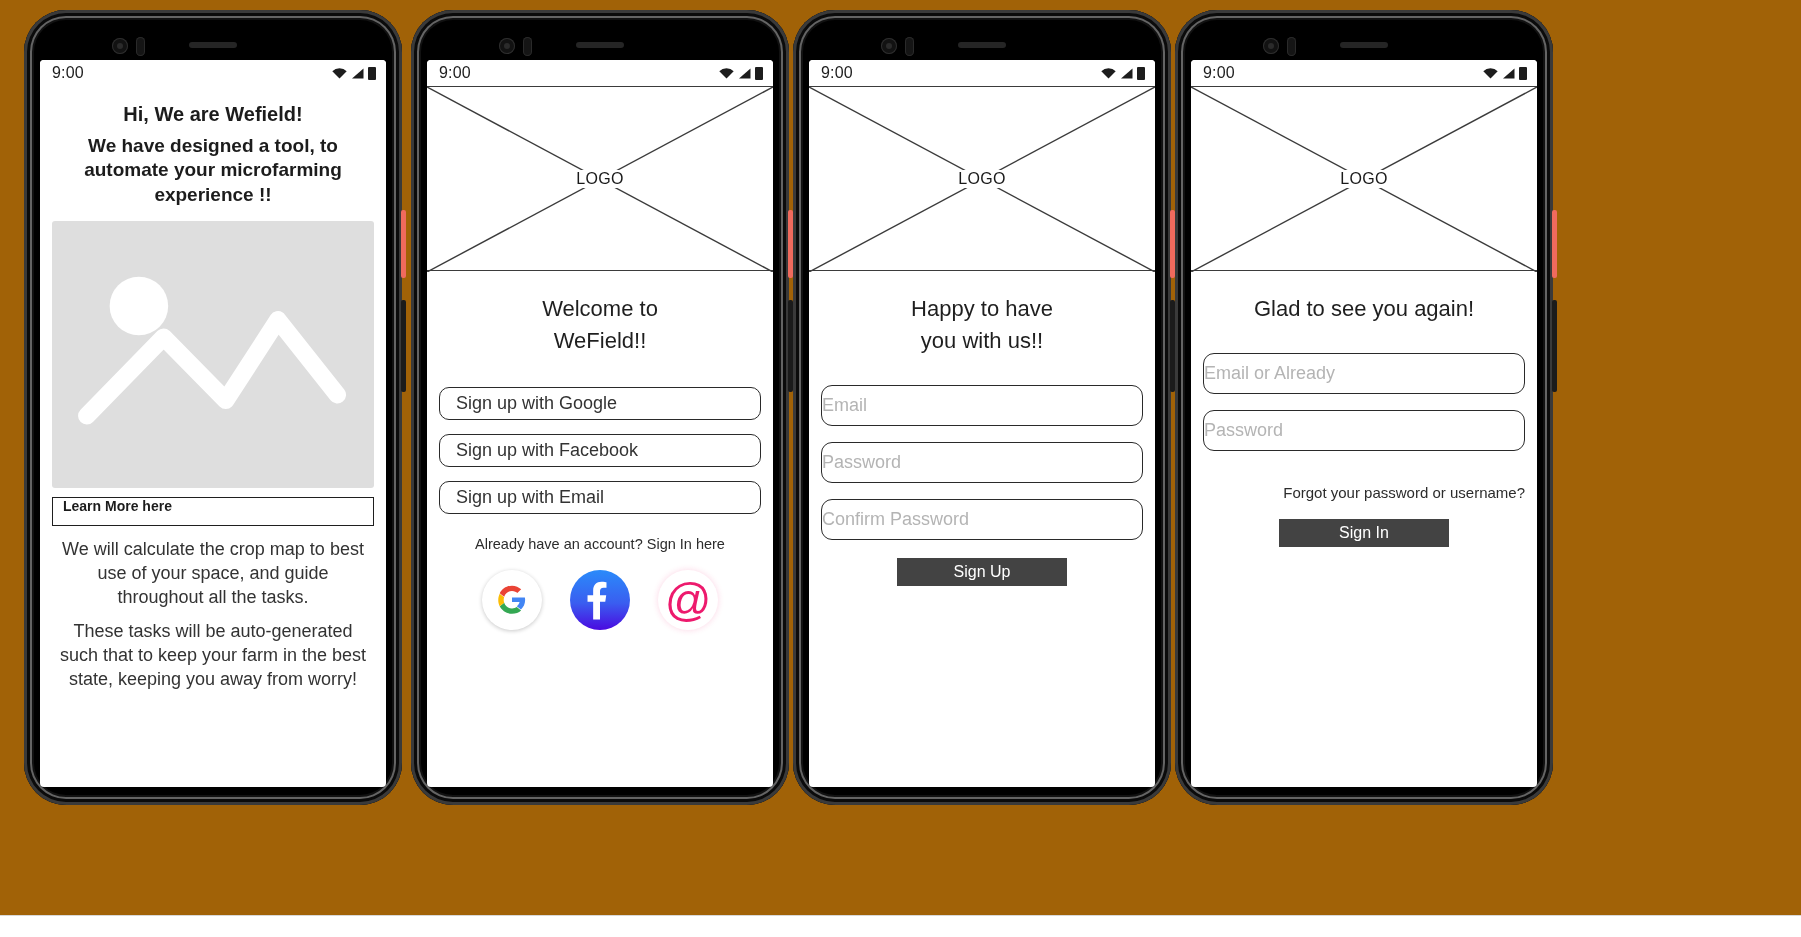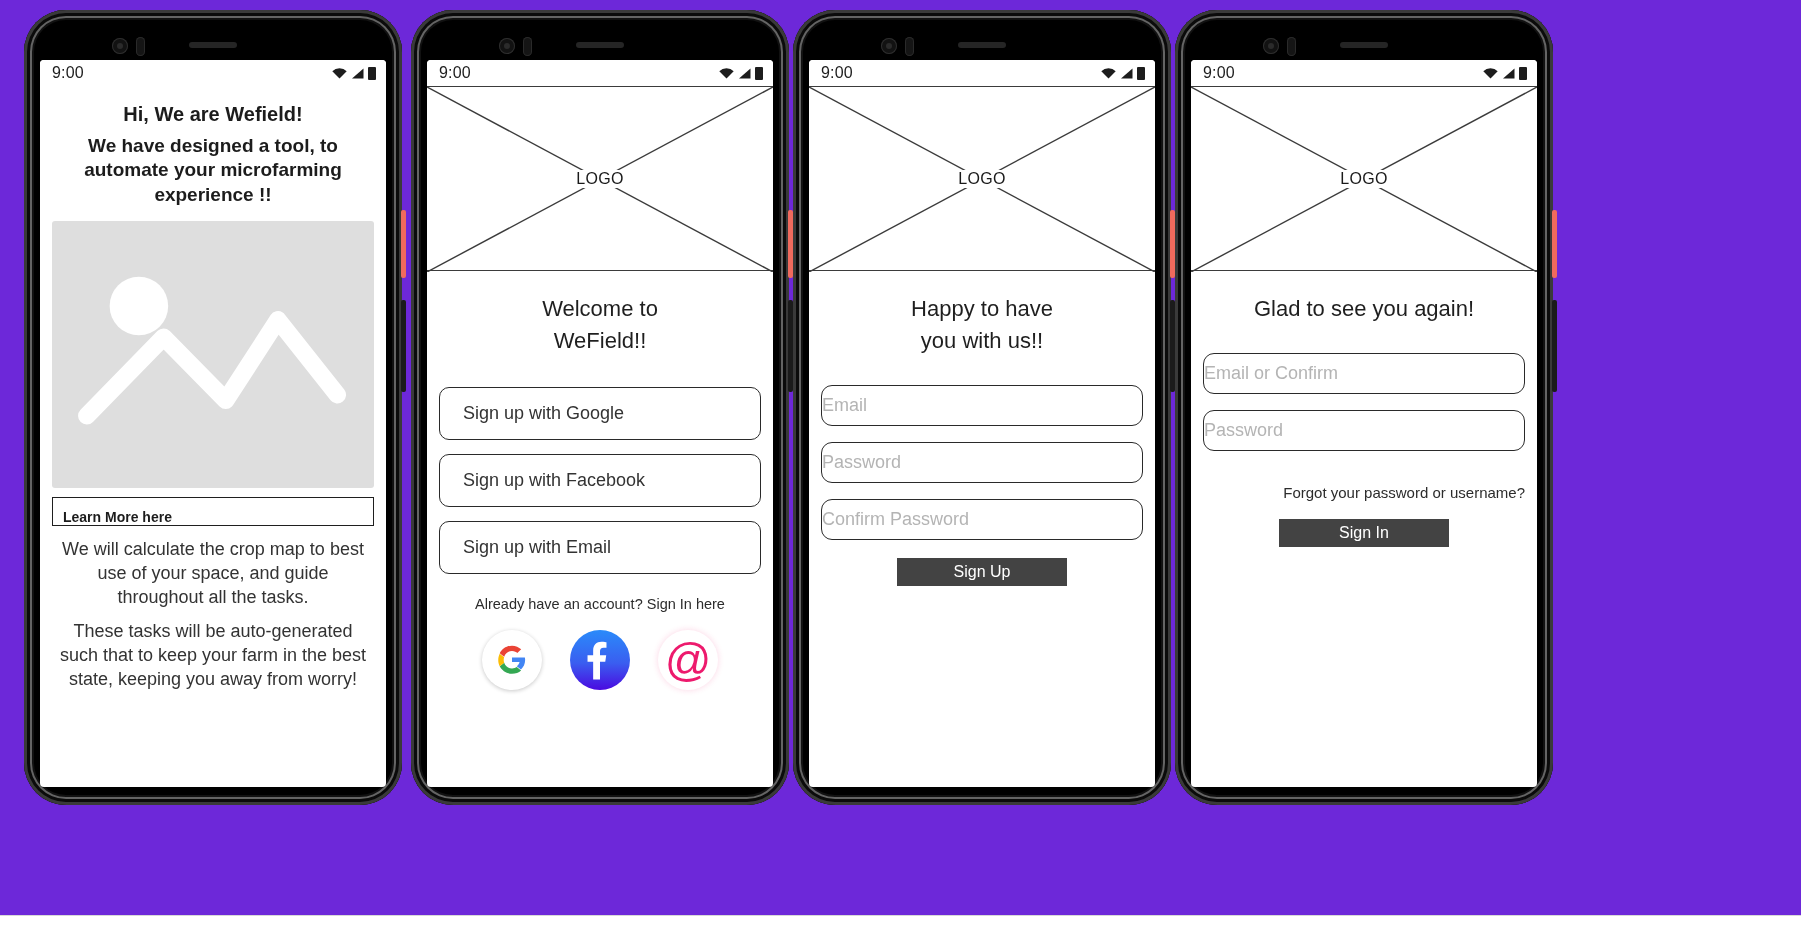--- a/index.html
+++ b/index.html
@@ -9,21 +9,21 @@
     height: 937px;
     background: #ffffff;
     font-family: "Liberation Sans", sans-serif;
     overflow: hidden;
   }
 
   #canvas {
     position: relative;
     width: 1801px;
     height: 937px;
-    background: #6d28d9;
+    background: #a16207;
   }
 
   
   .bottom-rule {
     position: absolute;
     left: 0; right: 0; bottom: 0;
     height: 22px;
     border-top: 1px solid #d8d8d8;
     background: #ffffff;
   }
@@ -171,21 +171,21 @@
     position: relative;
     overflow: hidden;
   }
   .img-placeholder svg { position: absolute; inset: 0; }
 
   .learnbox {
     margin-top: 9px;
     height: 29px;
     border: 1.5px solid #1f1f1f;
     display: flex;
-    align-items: flex-end;
+    align-items: flex-start;
     padding-left: 10px;
   }
   .learnbox-label {
     font-size: 14px;
     font-weight: bold;
     color: #1c1c1c;
   }
 
   .body-para {
     text-align: center;
@@ -237,27 +237,27 @@
   .screen-heading {
     text-align: center;
     font-size: 22px;
     color: #1f1f1f;
     line-height: 1.45;
     margin-top: 22px;
   }
 
   
   .pill-btn {
-    height: 53px;
+    height: 33px;
     margin-top: 14px;
     border: 1px solid #2a2a2a;
     border-radius: 10px;
     display: flex;
     align-items: center;
-    padding-left: 23px;
+    padding-left: 16px;
     font-size: 18px;
     color: #333333;
     cursor: pointer;
     background: #ffffff;
   }
   .pill-btn.first { margin-top: 30px; }
 
   .small-note {
     text-align: center;
     font-size: 14.5px;
@@ -536,21 +536,21 @@
             <line x1="346" y1="0" x2="0" y2="185" stroke="#3b3b3b" stroke-width="1.4"></line>
           </svg>
           <span class="logo-text">LOGO</span>
         </div>
 
         <div class="screen-heading">
           <div>Glad to see you again!</div>
         </div>
 
         <div class="field first">
-          <span class="field-ph">Email or Confirm</span>
+          <span class="field-ph">Email or Already</span>
         </div>
         <div class="field">
           <span class="field-ph">Password</span>
         </div>
 
         <div class="forgot-line">Forgot your password or username?</div>
 
         <div class="solid-wrap">
           <div class="solid-btn wide">Sign In</div>
         </div>

